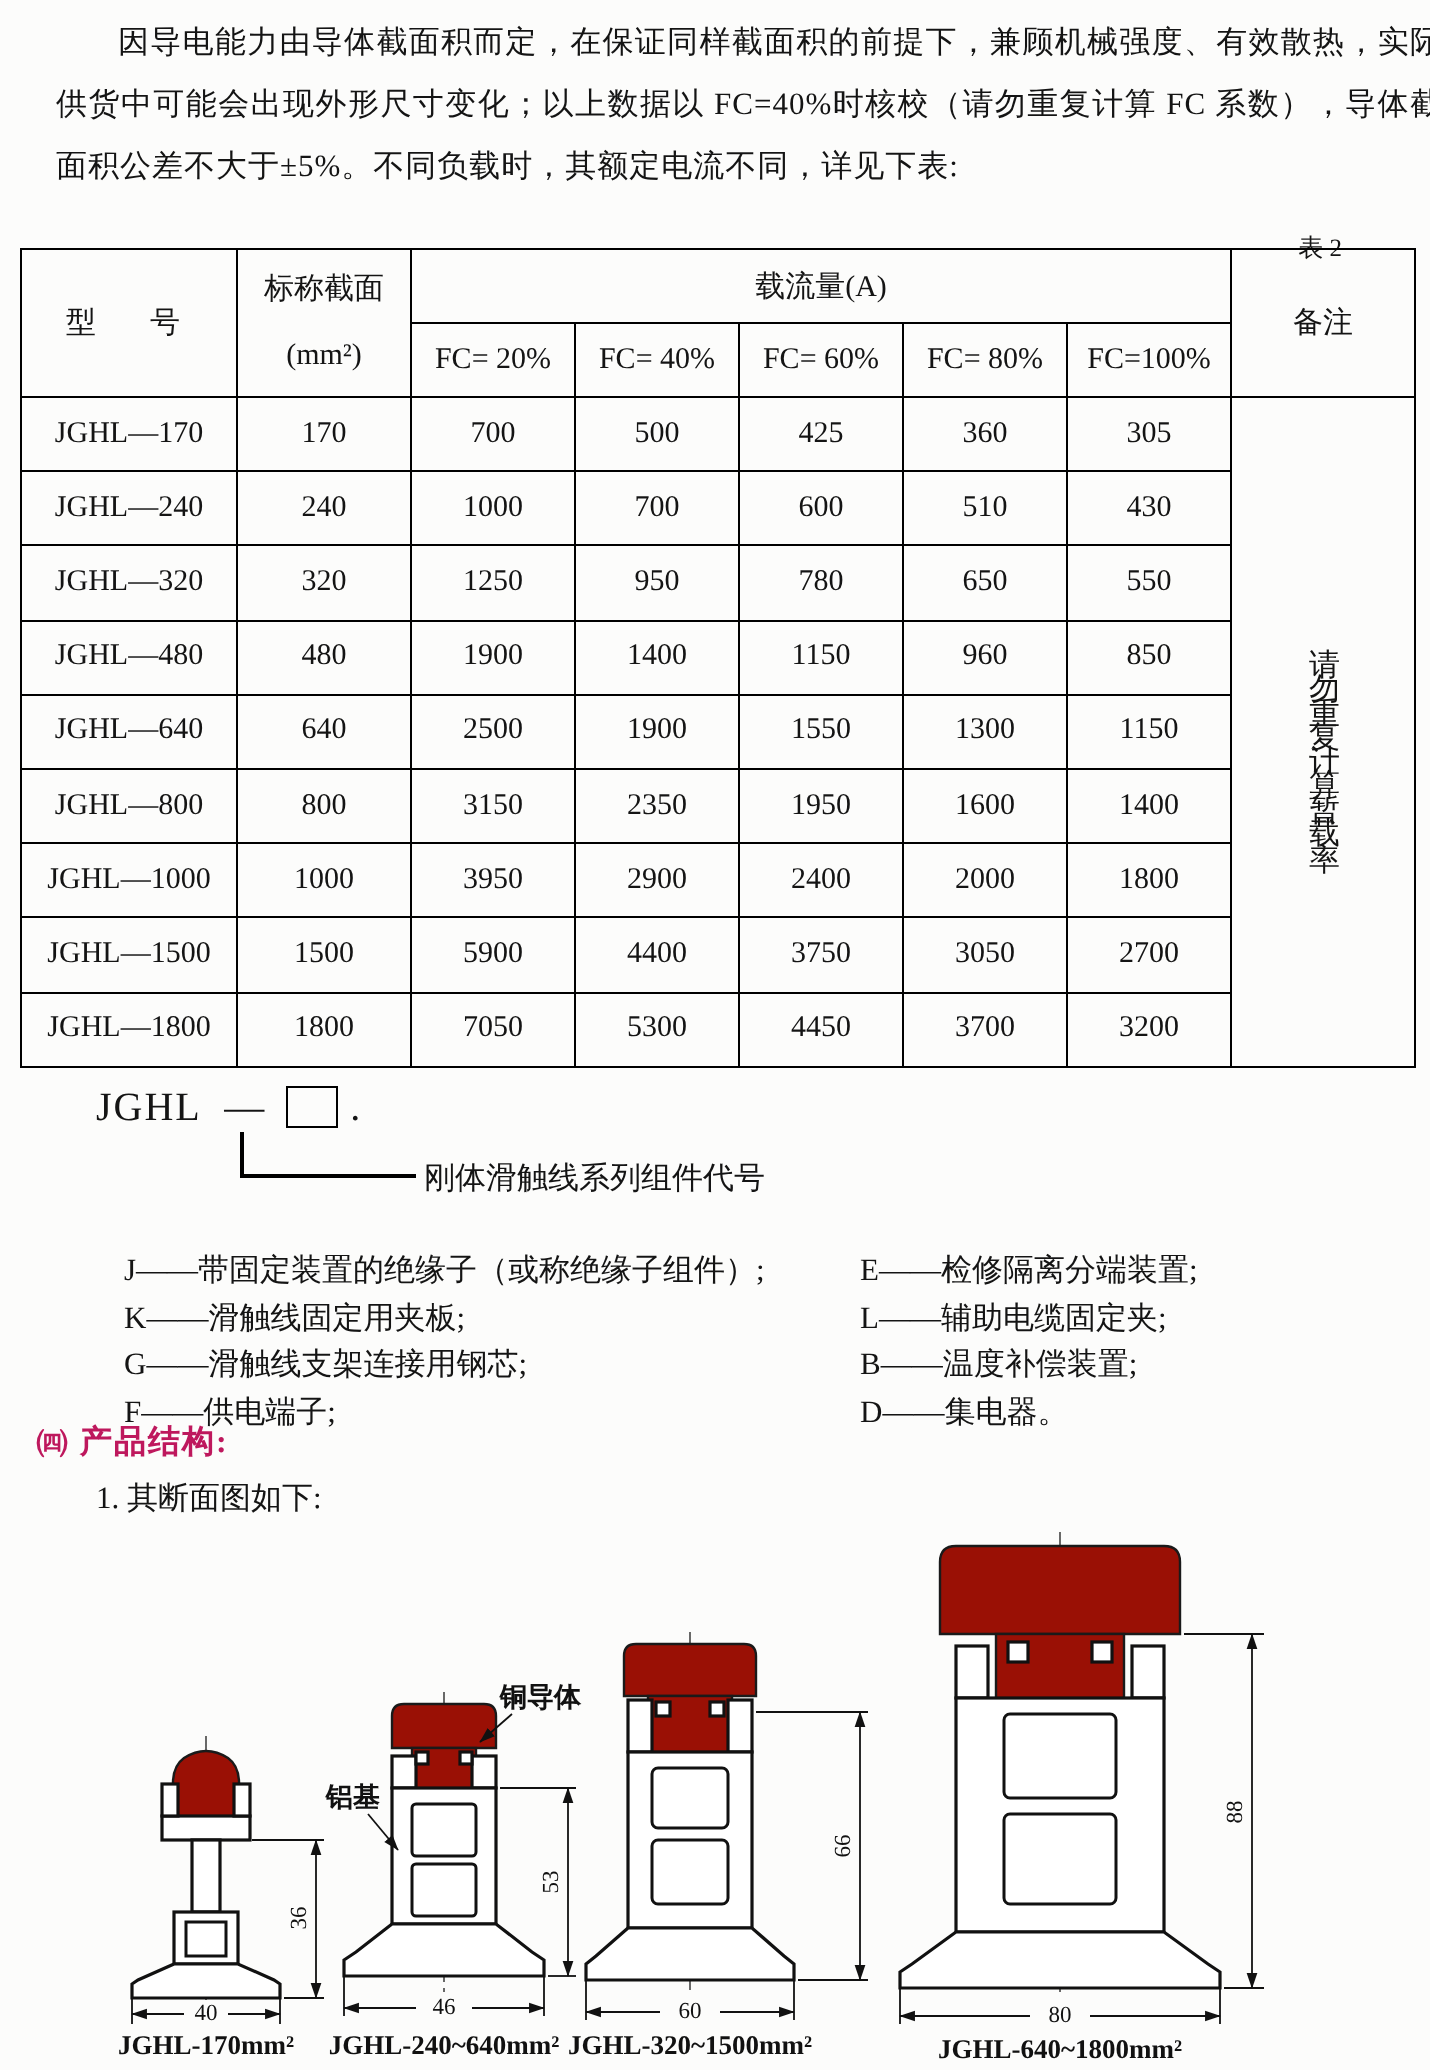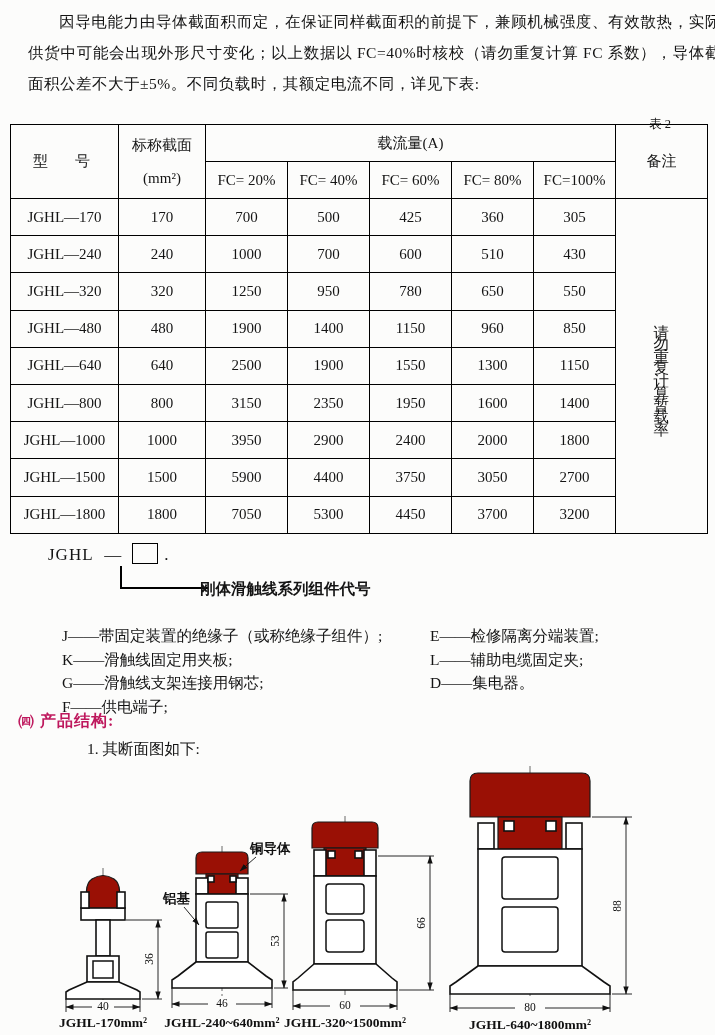--- a/index.html
+++ b/index.html
@@ -14,30 +14,30 @@
   .spec td{border:1.5px solid #000;text-align:center;vertical-align:middle;font-size:15px;padding:0;}
   .spec .hd1{height:37px;}
   .spec .hd2{height:37px;}
   .spec .bodyrow td{height:36.2px;}
   .model-hd{letter-spacing:6px;font-size:15.5px;}
   .sect-hd{line-height:33px;font-size:15px;}
   .vert{writing-mode:vertical-rl;text-orientation:upright;letter-spacing:12px;font-size:15.5px;
         margin:0 auto;line-height:1;}
   
   .abs{position:absolute;}
-  .nm-line{font-size:17px;letter-spacing:1px;}
+  .nm-line{font-size:20px;letter-spacing:1px;}
   .code-box{display:inline-block;width:24px;height:19px;border:1.5px solid #000;vertical-align:-4px;
             margin:0 6px 0 8px;}
   .vline{position:absolute;background:#000;width:2px;}
   .hline{position:absolute;background:#000;height:2px;}
   .callout{font-size:15.5px;}
   .list-title{font-size:15.5px;}
   .code-col div{font-size:15.5px;line-height:23.5px;white-space:nowrap;}
   .sec-head{font-size:16px;font-weight:600;letter-spacing:1px;}
-  .sub-item{font-size:15.5px;margin-left:39px;}
+  .sub-item{font-size:15.5px;}
   
   .draw{position:absolute;left:0;top:760px;}
   .red{fill:#9A1005;stroke:#1a1a1a;stroke-width:1.2;}
   .wh{fill:#fff;stroke:#111;stroke-width:1.6;}
   .hole{fill:#fff;stroke:#111;stroke-width:1.5;}
   .cl{stroke:#444;stroke-width:.8;stroke-dasharray:9 3 2 3;fill:none;}
   .dim{stroke:#111;stroke-width:.9;fill:none;}
   .dtx{font:11.5px "Liberation Serif",serif;fill:#111;text-anchor:middle;}
   .capt{font:bold 13.5px "Liberation Serif",serif;fill:#111;text-anchor:middle;}
   .lbl{font:bold 13.5px "Liberation Serif",serif;fill:#111;}
@@ -165,32 +165,33 @@
     </tr>
   </tbody>
     </table>
 
   <div class="abs nm-line" style="left:48px;top:543px;">
     <span>JGHL</span>
     <span style="margin:0 2px 0 6px;">—</span><span class="code-box"></span><span>.</span>
   </div>
   <div class="vline" style="left:120px;top:566px;height:23px;"></div>
   <div class="hline" style="left:120px;top:587px;width:88px;"></div>
-  <div class="abs callout" style="left:200px;top:579px;font-weight:bold;">刚体滑触线系列组件代号</div>
+  <div class="abs callout" style="left:212px;top:579px;">刚体滑触线系列组件代号</div>
 
 
   <div class="abs code-col" style="left:62px;top:624px;">
     <div>J——带固定装置的绝缘子（或称绝缘子组件）;</div>
     <div>K——滑触线固定用夹板;</div>
     <div>G——滑触线支架连接用钢芯;</div>
     <div>F——供电端子;</div>
   </div>
   <div class="abs code-col" style="left:430px;top:624px;">
     <div>E——检修隔离分端装置;</div>
     <div>L——辅助电缆固定夹;</div>
+    <div>B——温度补偿装置;</div>
     <div>D——集电器。</div>
   </div>
 
   <div class="abs sec-head" style="left:18px;top:711px;color:#be185d;">
     <span>㈣</span>
     <span>产品结构:</span>
   </div>
   <div class="abs sub-item" style="left:48px;top:739px;">1.  其断面图如下:</div>
 
   <svg class="draw" width="715" height="275" viewBox="0 760 715 275">

